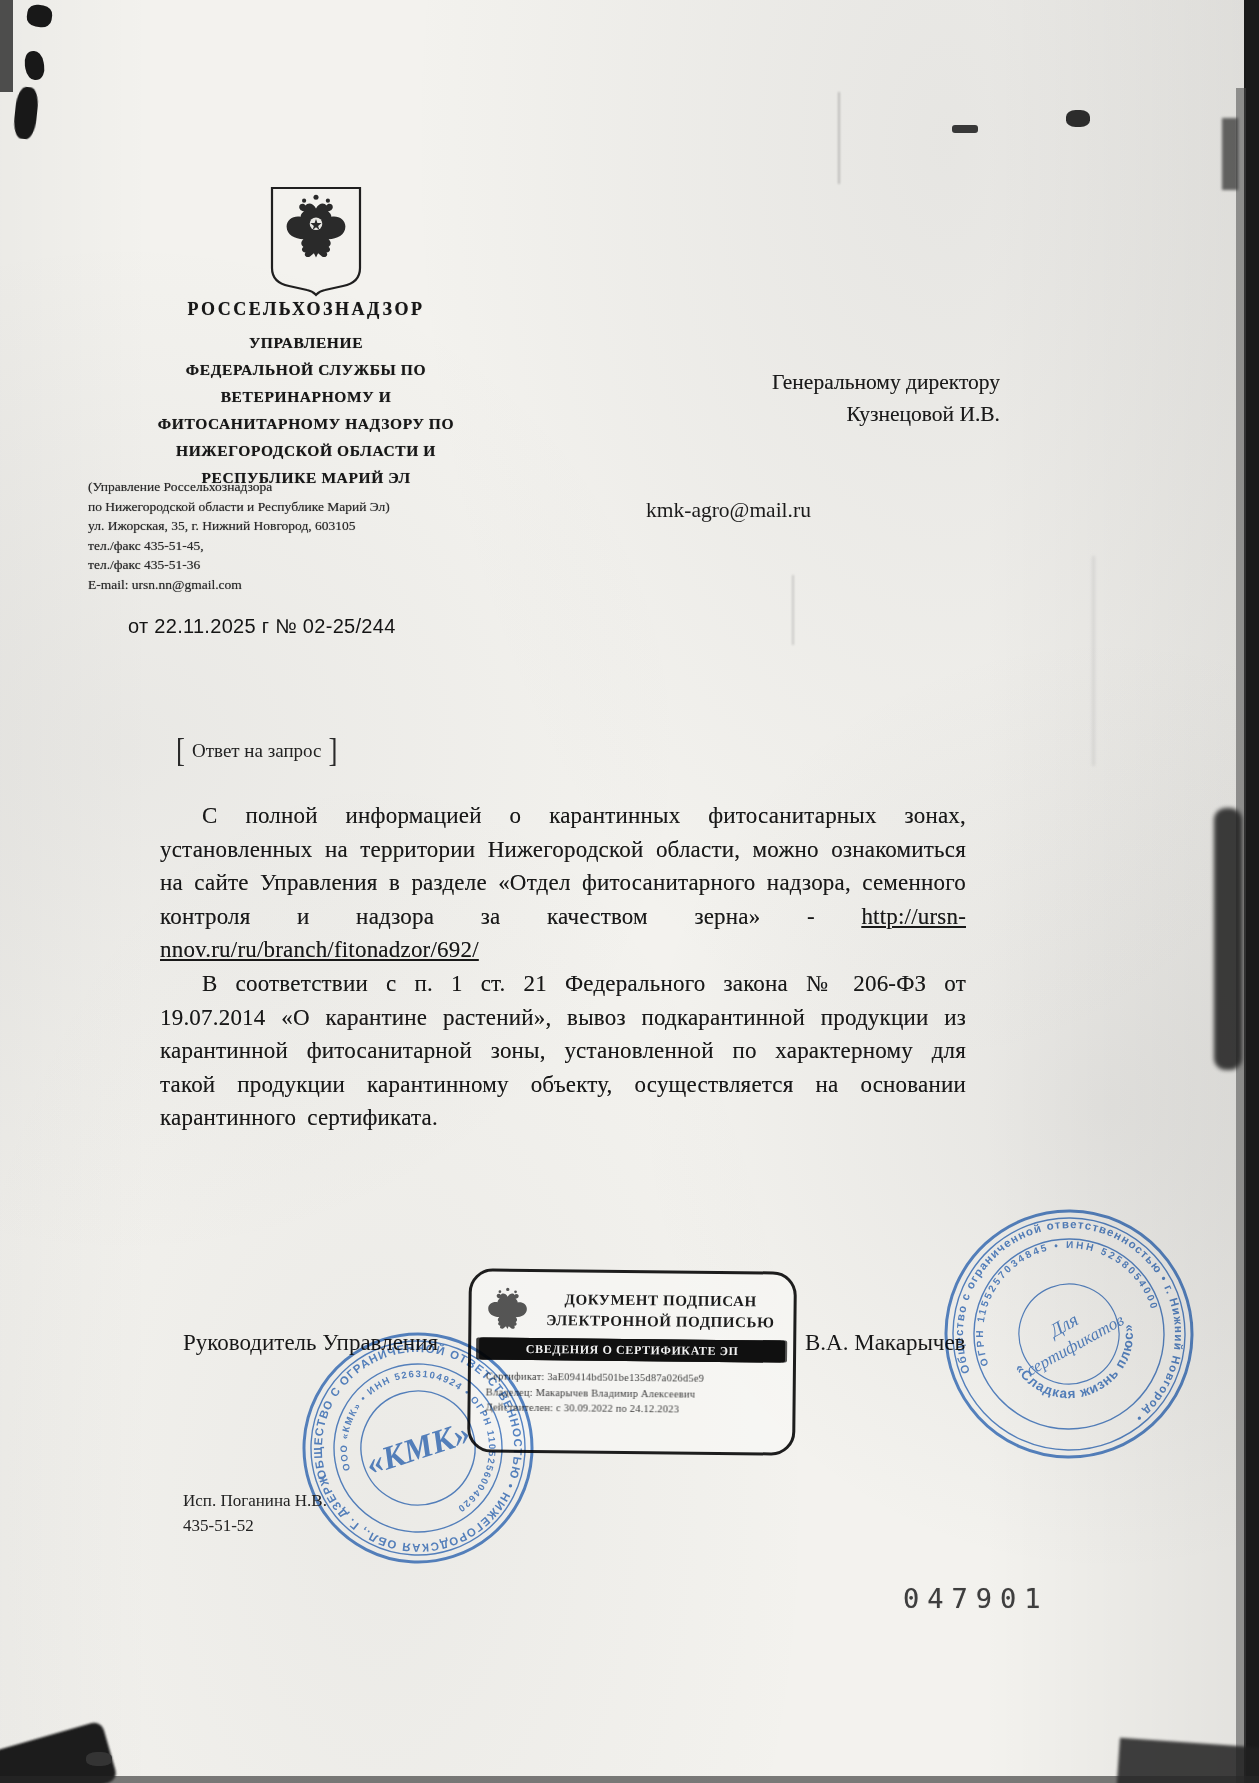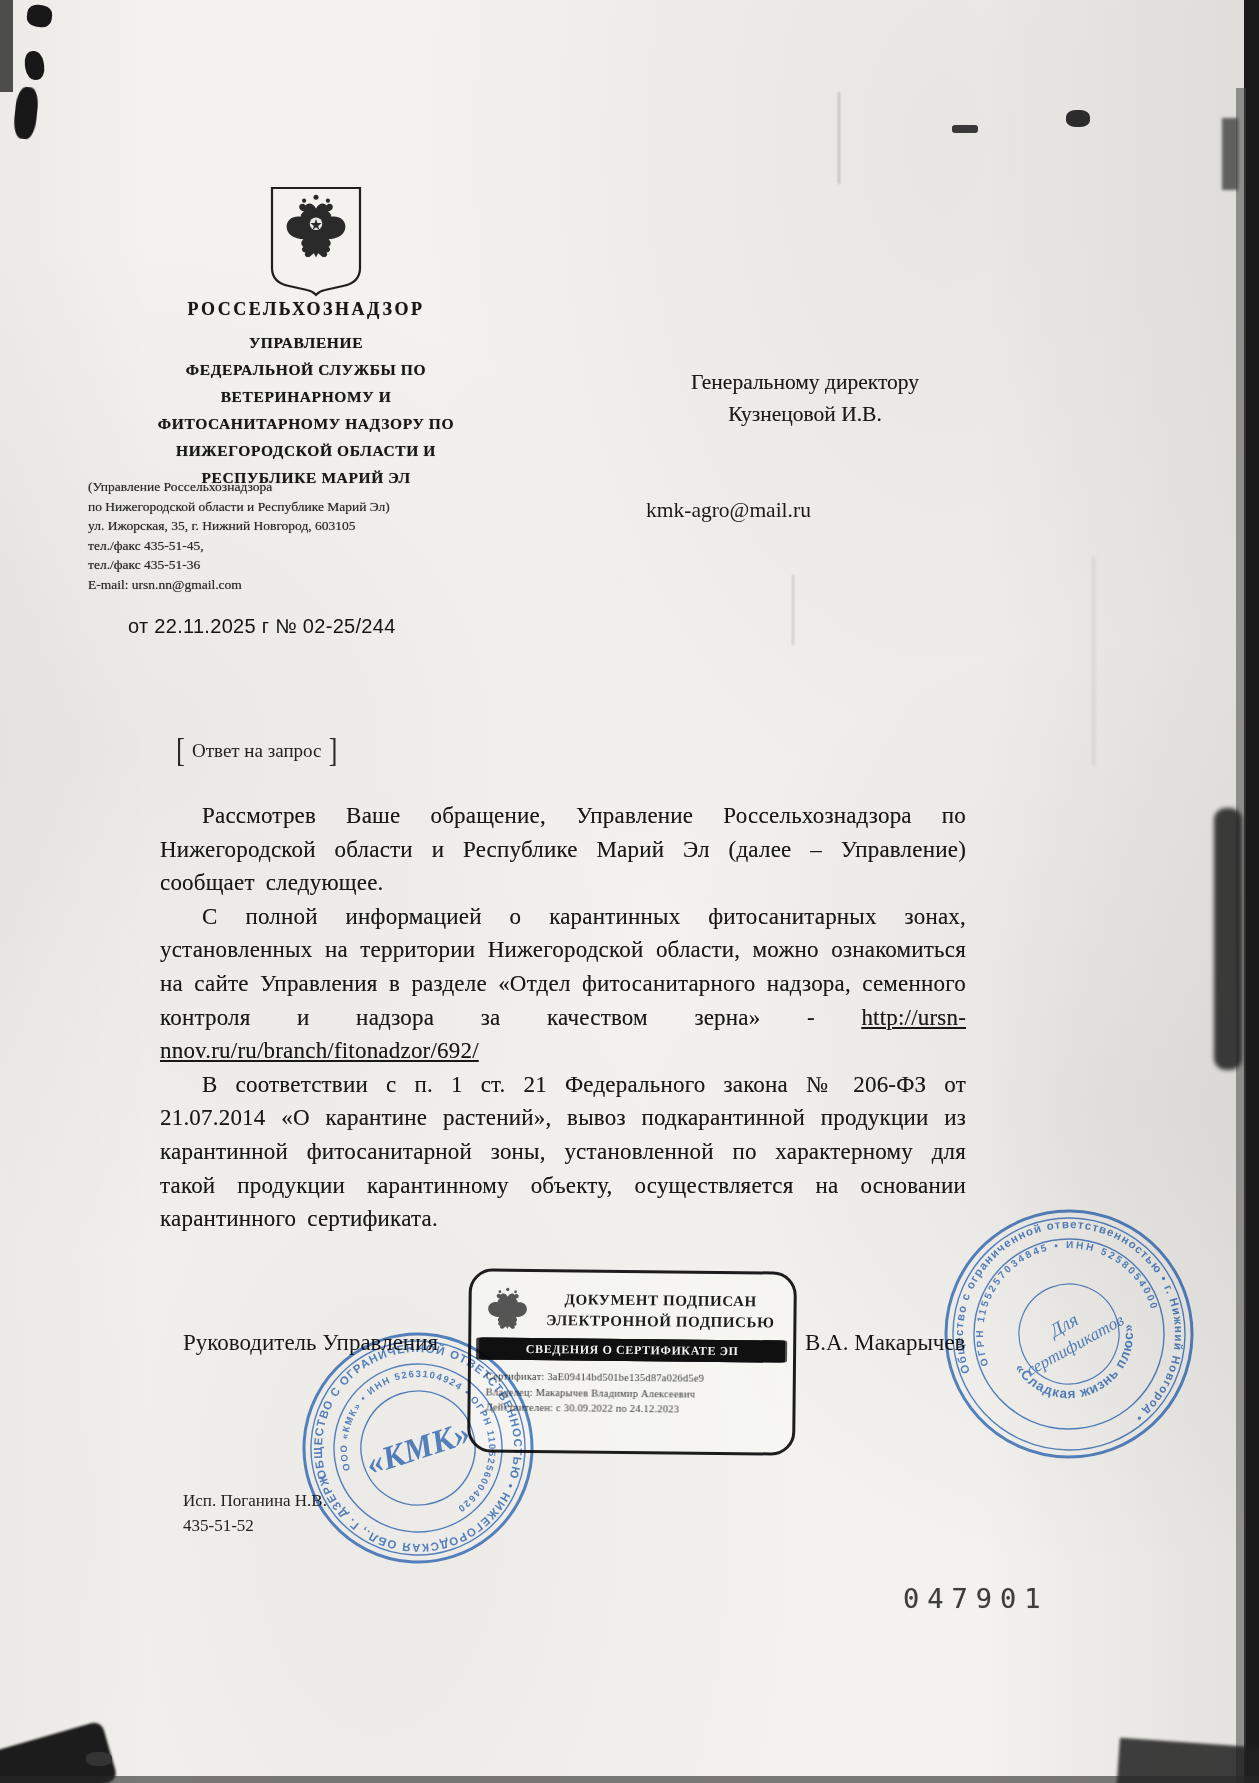--- a/index.html
+++ b/index.html
@@ -19,21 +19,21 @@
   .emblem{left:266px;top:184px;width:100px;height:114px;}
   .hdr{left:88px;top:299px;width:436px;text-align:center;font-weight:700;color:#171717;
        text-shadow:0 0 .7px rgba(20,20,20,.55);}
   .hdr .agency{font-size:18px;letter-spacing:2.5px;margin-bottom:9px;}
   .hdr .dline{font-size:15.5px;letter-spacing:.6px;line-height:27px;}
   .sub{left:88px;top:477px;width:436px;text-align:left;font-size:13.5px;line-height:19.5px;
        color:#2a2a2a;text-shadow:0 0 .8px rgba(40,40,40,.6);}
   .refline{left:128px;top:615px;font-family:"Liberation Sans",sans-serif;font-size:20px;color:#141414;
        letter-spacing:.3px;}
   
-  .addr{left:610px;top:366px;width:390px;text-align:center;font-size:21.5px;line-height:32px;color:#1a1a1a;
+  .addr{left:610px;top:366px;width:390px;text-align:right;font-size:21.5px;line-height:32px;color:#1a1a1a;
         text-shadow:0 0 .6px rgba(20,20,20,.4);}
   .addr-email{left:646px;top:498px;font-size:21.5px;color:#1a1a1a;text-align:right;}
   
   .subject{left:176px;top:737px;font-size:19px;color:#222;display:flex;align-items:center;gap:7px;}
   .subject .brk{font-size:27px;font-weight:400;transform:scaleY(1.25);color:#2a2a2a;line-height:1;}
   
   .bodytxt{left:160px;top:799px;width:806px;font-size:23px;line-height:33.6px;text-align:justify;
        color:#181818;text-shadow:0 0 .6px rgba(25,25,25,.45);word-spacing:5px;letter-spacing:.2px;}
   .bodytxt p{margin:0;text-indent:42px;}
   .bodytxt .link{text-decoration:underline;}
@@ -127,23 +127,22 @@
   </div>
   <div class="abs addr-email">kmk-agro@mail.ru</div>
 
   <div class="abs subject">
     <span class="brk">[</span>
     <span>Ответ на запрос</span>
     <span class="brk">]</span>
   </div>
 
   <div class="abs bodytxt">
-    <p>Рассмотрев Ваше обращение, Управление Россельхознадзора по Нижегородской области и Республике Марий Эл (далее – Управление) сообщает следующее.</p>
     <p><span>С полной информацией о карантинных фитосанитарных зонах, установленных на территории Нижегородской области, можно ознакомиться на сайте Управления в разделе «Отдел фитосанитарного надзора, семенного контроля и надзора за качеством зерна» - </span><span class="link">http://ursn-nnov.ru/ru/branch/fitonadzor/692/</span></p>
-    <p>В соответствии с п. 1 ст. 21 Федерального закона № 206-ФЗ от 21.07.2014 «О карантине растений», вывоз подкарантинной продукции из карантинной фитосанитарной зоны, установленной по характерному для такой продукции карантинному объекту, осуществляется на основании карантинного сертификата.</p>
+    <p>В соответствии с п. 1 ст. 21 Федерального закона № 206-ФЗ от 19.07.2014 «О карантине растений», вывоз подкарантинной продукции из карантинной фитосанитарной зоны, установленной по характерному для такой продукции карантинному объекту, осуществляется на основании карантинного сертификата.</p>
   </div>
 
   <div class="abs sig-title">Руководитель Управления</div>
   <div class="abs sig-name">В.А. Макарычев</div>
 
   <div class="abs esign">
     <svg class="eagle" viewBox="0 0 100 100">
       <path d="M50 22 C46 14 38 13 35 18 C33 14 26 15 26 20 C26 24 30 26 33 26 C30 28 28 31 28 34 C18 32 8 38 8 48 C8 60 20 66 32 66 C28 70 28 74 32 77 C28 80 30 85 35 85 C32 89 36 93 41 91 L47 86 L50 92 L53 86 L59 91 C64 93 68 89 65 85 C70 85 72 80 68 77 C72 74 72 70 68 66 C80 66 92 60 92 48 C92 38 82 32 72 34 C72 31 70 28 67 26 C70 26 74 24 74 20 C74 15 67 14 65 18 C62 13 54 14 50 22 Z" fill="#2e2e2e"></path>
       <circle cx="33" cy="11" r="3" fill="#2e2e2e"></circle>
       <circle cx="67" cy="11" r="3" fill="#2e2e2e"></circle>

